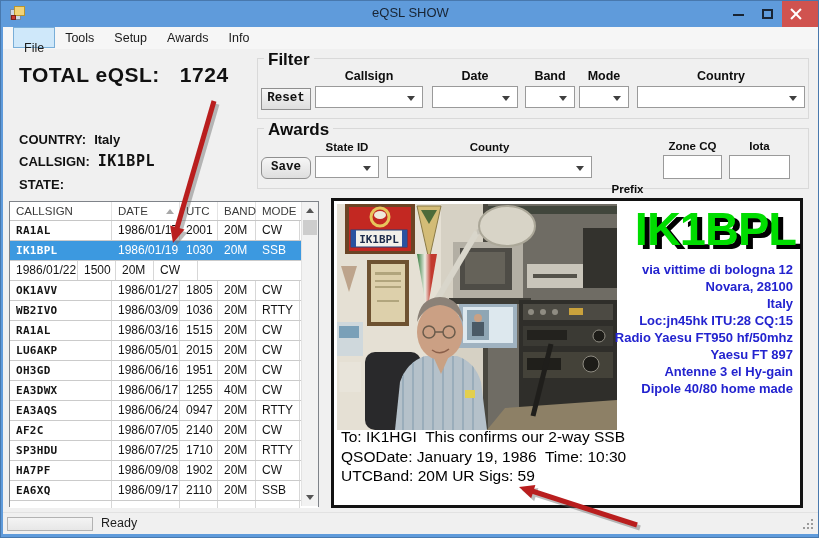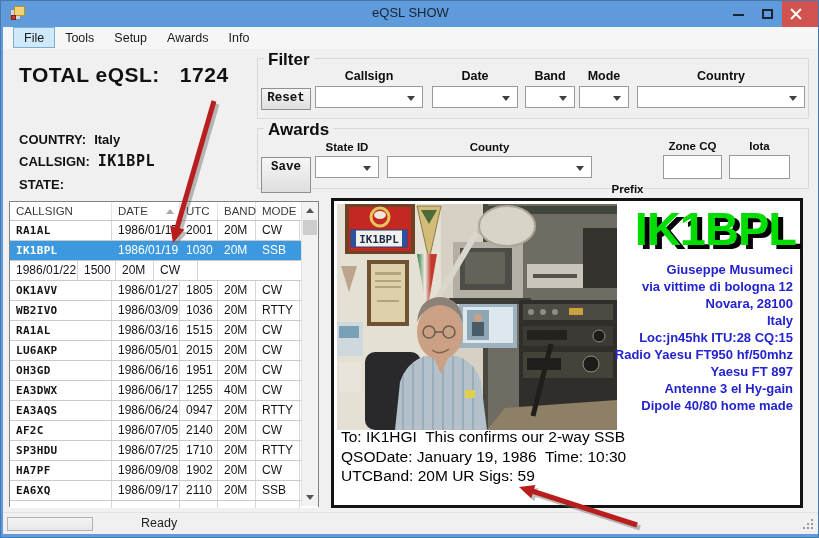--- a/index.html
+++ b/index.html
@@ -23,21 +23,21 @@
   .win-btn.close { width:38px; background:#d0534f; }
   .glyph-min { position:absolute; left:9px; top:13px; width:11px; height:2px; background:#182433; }
   .glyph-max { position:absolute; left:9px; top:8px; width:11px; height:10px; border:2px solid #182433; background:transparent; }
   .glyph-close-a,.glyph-close-b { position:absolute; left:13px; top:6px; width:2px; height:14px; background:#fff; }
   .glyph-close-a { transform:rotate(45deg); } .glyph-close-b { transform:rotate(-45deg); }
 
   
   .client { left:2px; top:26px; width:815px; height:485px; background:#f0f0f0; }
   .menubar { left:2px; top:26px; width:815px; height:22px; background:#f6f6f6; display:flex; align-items:stretch; padding-left:10px; }
   .menu-item { font-size:12.5px; color:#1b1b1b; padding:4px 10px 0 10px; height:21px; }
-  .menu-item.active { background:#cfe8fa; border:1px solid #79aed8; padding-top:3px; }
+  .menu-item.active { background:#cfe8fa; border:1px solid #79aed8; padding-top:13px; }
 
   
   .total-row { left:18px; top:62px; display:flex; gap:20px; font-size:21px; font-weight:bold; color:#111; letter-spacing:.5px; }
   .sum-line { left:18px; font-size:13px; font-weight:bold; color:#111; display:flex; gap:8px; align-items:baseline; }
   .mono-strong { font-family:"DejaVu Sans Mono", monospace; font-weight:bold; font-size:15px; letter-spacing:.5px; }
 
   
   .group { border:1px solid #d9d9d9; background:#f0f0f0; }
   .group-label { position:absolute; top:-9px; left:6px; background:#f0f0f0; padding:0 4px; font-size:17px; font-weight:bold; color:#0d0d0d; }
   .btn { background:linear-gradient(#f6f6f6,#dedede); border:1px solid #8f8f8f; font-weight:bold; font-size:12.5px; color:#111;
@@ -74,21 +74,21 @@
   .card-callsign { position:absolute; right:4px; top:0px; font-size:47px; font-weight:800; letter-spacing:-1px;
                    color:#00dd00; text-shadow:5px 4px 0 #000; line-height:56px; white-space:nowrap; }
   .card-info { position:absolute; right:7px; top:60px; text-align:right; font-size:13px; font-weight:bold; color:#2323cf; line-height:17px; }
   .card-info div { white-space:nowrap; }
   .card-qso { position:absolute; left:7px; top:226px; font-size:15.5px; color:#000; line-height:19.5px; }
   .card-qso div { white-space:pre; }
 
   
   .statusbar { left:2px; top:511px; width:815px; height:22px; background:#f0f0f0; border-top:1px solid #e2e2e2; }
   .progress { position:absolute; left:4px; top:4px; width:86px; height:14px; border:1px solid #b2b2b2; background:linear-gradient(#f4f4f4,#e7e7e7); }
-  .status-text { position:absolute; left:98px; top:3px; font-size:12.5px; color:#1c1c1c;margin-left:40px; }
+  .status-text { position:absolute; left:98px; top:3px; font-size:12.5px; color:#1c1c1c; }
   .grip { position:absolute; right:3px; bottom:3px; width:12px; height:12px; }
   .grip i { position:absolute; width:2px; height:2px; background:#9b9b9b;
             box-shadow:0 0 0 0 #9b9b9b; }
 
   .arrows { left:0; top:0; width:819px; height:538px; pointer-events:none; z-index:40; }
 </style>
 </head>
 <body>
 
 <div id="window">
@@ -167,21 +167,21 @@
     <div class="combo"></div>
   </div>
   <div class="abs field" style="left:636px; top:68px; width:168px;justify-content:center;">
     <div class="field-label">Country</div>
     <div class="combo"></div>
   </div>
 
   <div class="abs group" style="left:256px; top:127px; width:552px; height:61px;">
     <div class="group-label">Awards</div>
   </div>
-  <div class="abs btn" style="left:260px; top:156px; width:50px; height:36px;">Save</div>
+  <div class="abs btn" style="left:260px; top:156px; width:50px; height:22px;border-radius:6px;">Save</div>
   <div class="abs field" style="left:314px; top:140px; width:64px;">
     <div class="field-label small">State ID</div>
     <div class="combo"></div>
   </div>
   <div class="abs field" style="left:386px; top:140px; width:205px;justify-content:flex-end;">
     <div class="field-label small">County</div>
     <div class="combo"></div>
   </div>
   <div class="abs field" style="left:596px; top:139px; width:61px;margin-top:43px;">
     <div class="field-label small">Prefix</div>
@@ -419,21 +419,20 @@
       <ellipse cx="103" cy="128" rx="23" ry="28" fill="#cba084"></ellipse>
       <path d="M80,118 Q82,94 103,93 Q124,94 126,118 Q118,102 103,101 Q88,102 80,118 Z" fill="#8b8177"></path>
       <circle cx="92" cy="128" r="6" fill="none" stroke="#6b5c4c" stroke-width="1.5"></circle>
       <circle cx="112" cy="128" r="6" fill="none" stroke="#6b5c4c" stroke-width="1.5"></circle>
       <line x1="98" y1="128" x2="106" y2="128" stroke="#6b5c4c" stroke-width="1.5"></line>
       <path d="M95,146 Q103,152 112,145" stroke="#8a5f4a" fill="none" stroke-width="1.5"></path>
     </svg>
     <div class="card-callsign">IK1BPL</div>
     <div class="card-info">
 
-    <div>Giuseppe Musumeci</div>
         <div>via vittime di bologna 12</div>
         <div>Novara, 28100</div>
         <div>Italy</div>
         <div>Loc:jn45hk ITU:28 CQ:15</div>
         <div>Radio Yaesu FT950 hf/50mhz</div>
         <div>Yaesu FT 897</div>
         <div>Antenne 3 el Hy-gain</div>
         <div>Dipole 40/80 home made</div>
       </div>
     <div class="card-qso">

